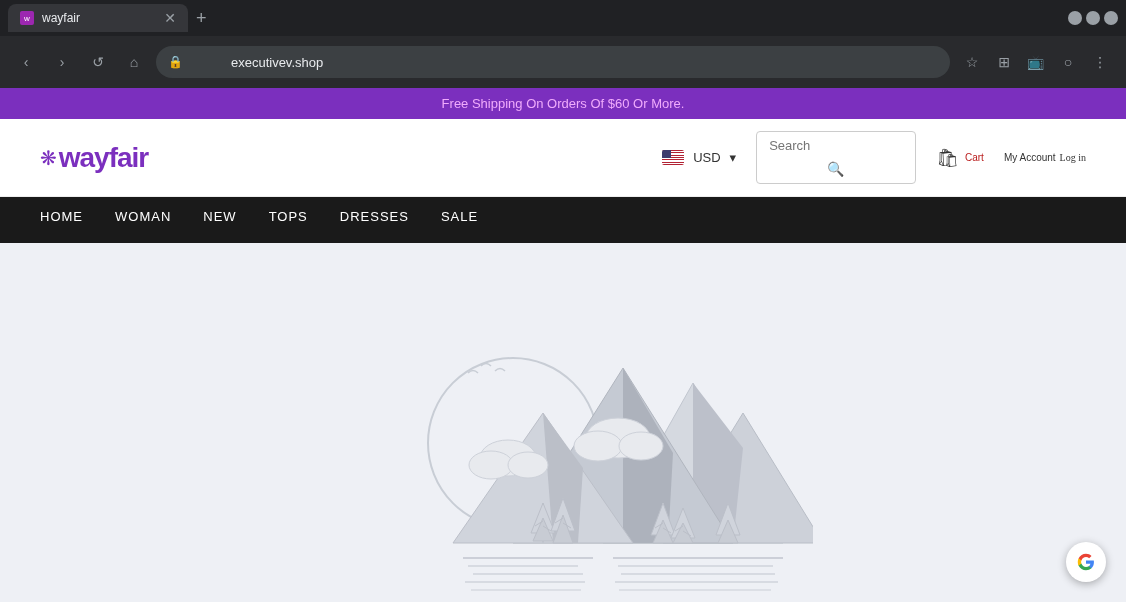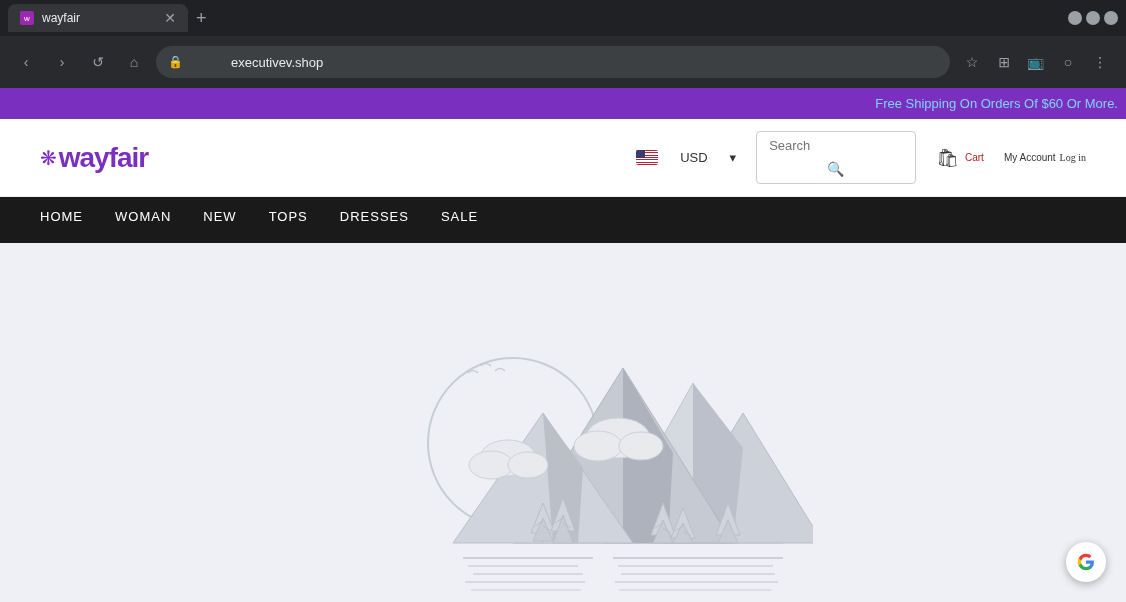--- a/index.html
+++ b/index.html
@@ -129,22 +129,22 @@
 
     
     .website {
       height: 514px;
       overflow: hidden;
     }
 
     
     .promo-banner {
       background: #7b2fbe;
-      color: #7dd3fc;
-      text-align: right;
+      color: #f0abfc;
+      text-align: center;
       padding: 8px;
       font-size: 13px;
     }
 
     
     .site-header {
       background: white;
       padding: 12px 40px;
       display: flex;
       align-items: center;
@@ -167,21 +167,21 @@
       margin-right: 2px;
     }
     .header-right {
       display: flex;
       align-items: center;
       gap: 20px;
     }
     .currency-selector {
       display: flex;
       align-items: center;
-      gap: 22px;
+      gap: 9px;
       cursor: pointer;
       font-size: 13px;
       color: #333;
     }
     .flag {
       width: 22px;
       height: 15px;
       display: inline-block;
       position: relative;
       overflow: hidden;

